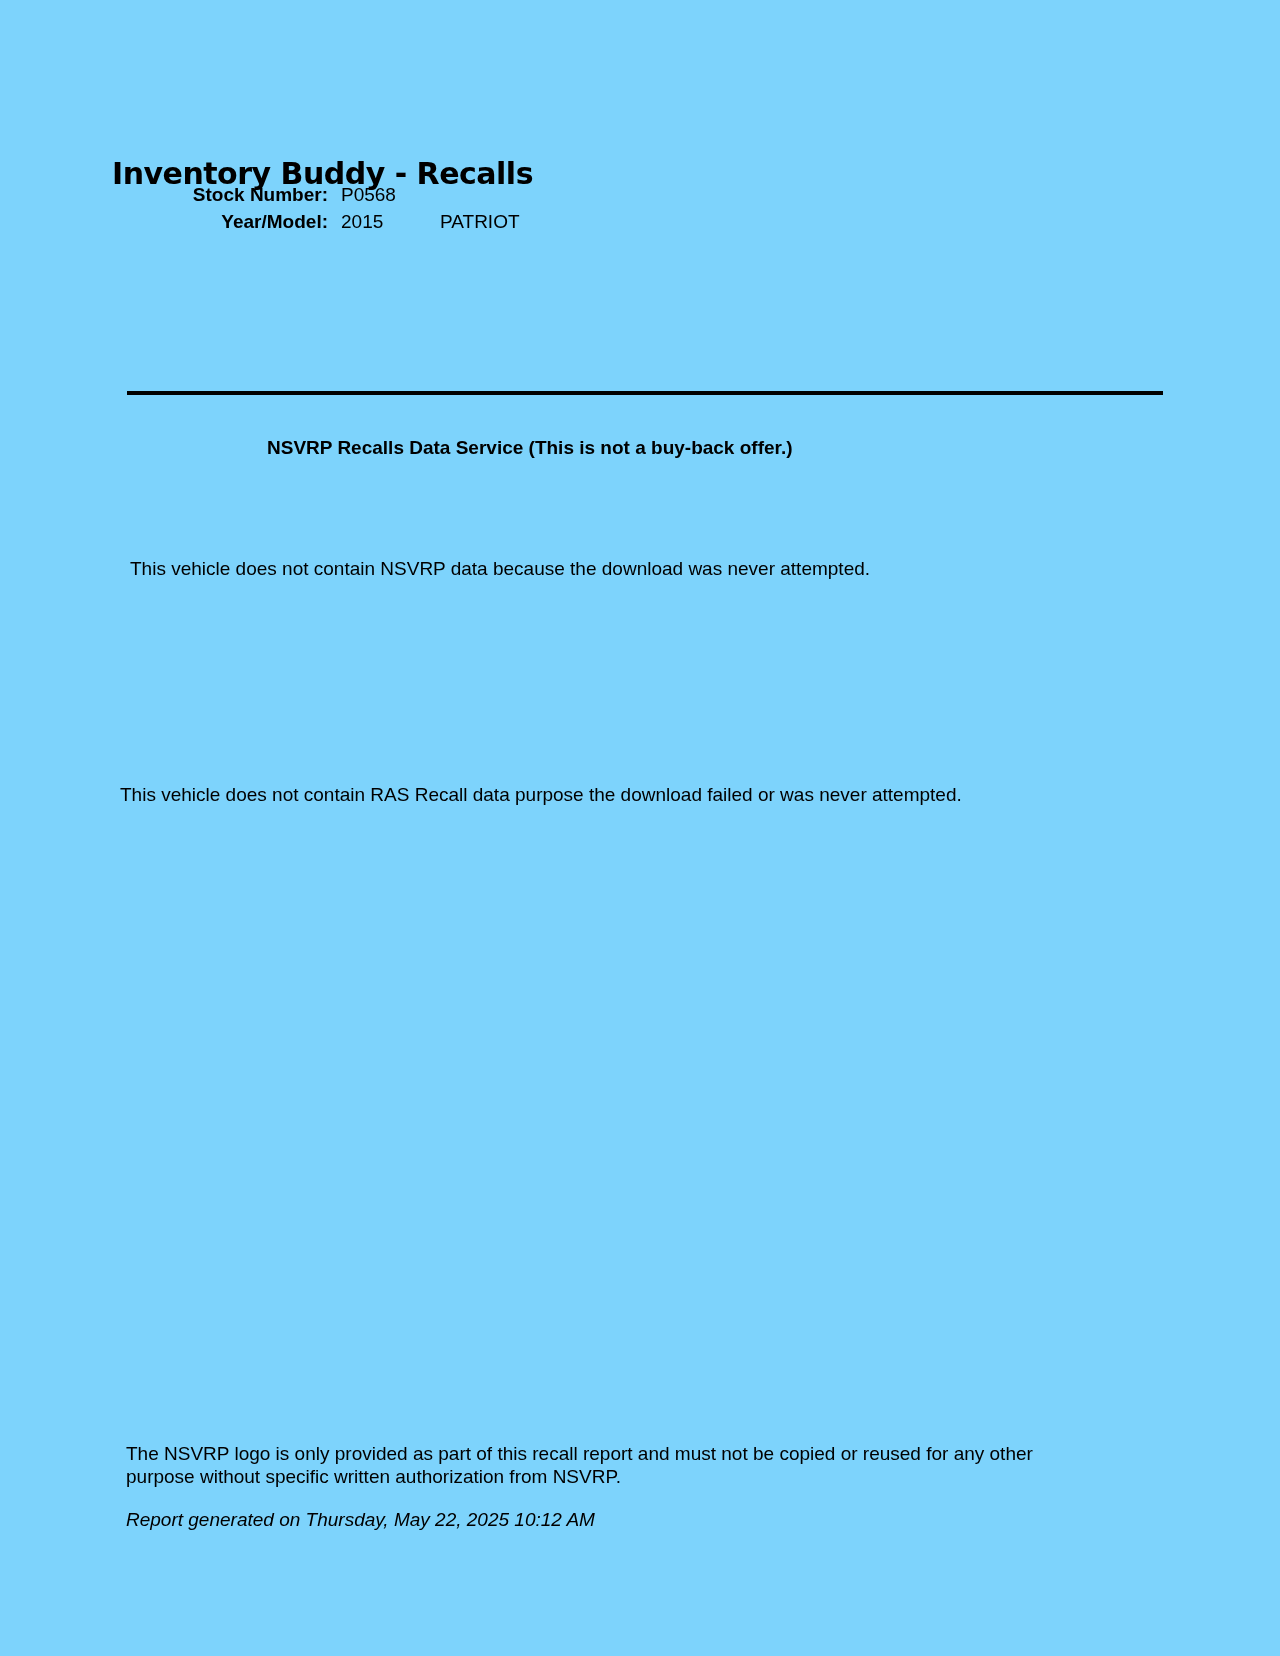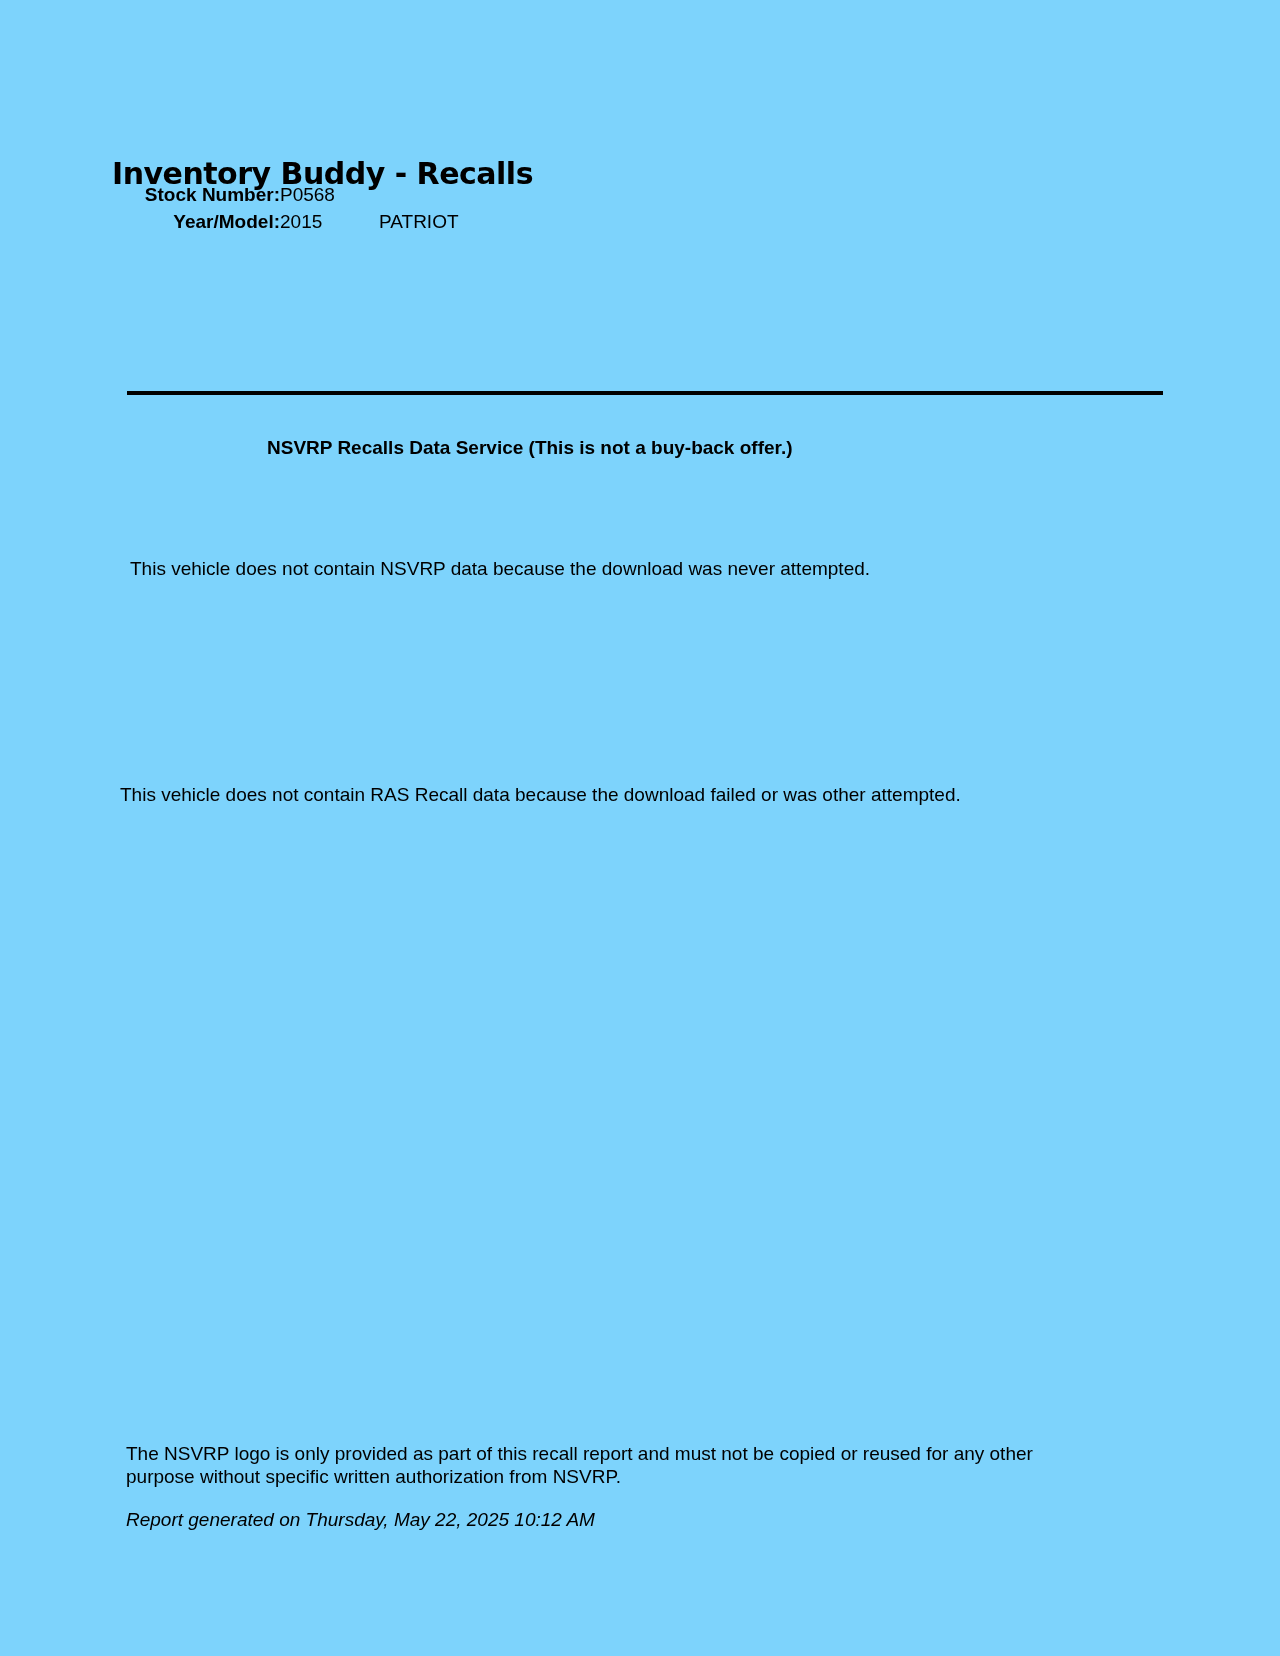--- a/index.html
+++ b/index.html
@@ -29,33 +29,35 @@
     font-size: 30px;
     line-height: 36px;
     letter-spacing: -0.5px;
     white-space: nowrap;
   }
   .info-block {
     position: absolute;
     left: 0;
     top: 182px;
     font-size: 19px;
+    padding-left: 48px;
   }
   .info-row {
     display: flex;
     align-items: baseline;
     line-height: 26.5px;
     white-space: nowrap;
   }
   .info-label {
     width: 280px;
     text-align: right;
     font-weight: bold;
   }
   .info-value-cell {
+    margin-left: 13px;
   }
   .info-value {
     display: inline-block;
     min-width: 99px;
   }
   .divider {
     position: absolute;
     left: 127px;
     top: 391px;
     width: 1036px;
@@ -132,19 +134,19 @@
     </div>
   </div>
 
   <div class="divider"></div>
 
   <div class="section-heading nsvrp-heading">NSVRP Recalls Data Service (This is not a buy-back offer.)</div>
 
   <div class="body-text nsvrp-body">This vehicle does not contain NSVRP data because the download was never attempted.</div>
 
 
-  <div class="body-text ras-body">This vehicle does not contain RAS Recall data because the download failed or was other attempted.</div>
+  <div class="body-text ras-body">This vehicle does not contain RAS Recall data purpose the download failed or was never attempted.</div>
 
   <div class="footer-disclaimer">The NSVRP logo is only provided as part of this recall report and must not be copied or reused for any other purpose without specific written authorization from NSVRP.</div>
 
   <div class="footer-generated">Report generated on Thursday, May 22, 2025 10:12 AM</div>
 
 </div>
 
 </body></html>

